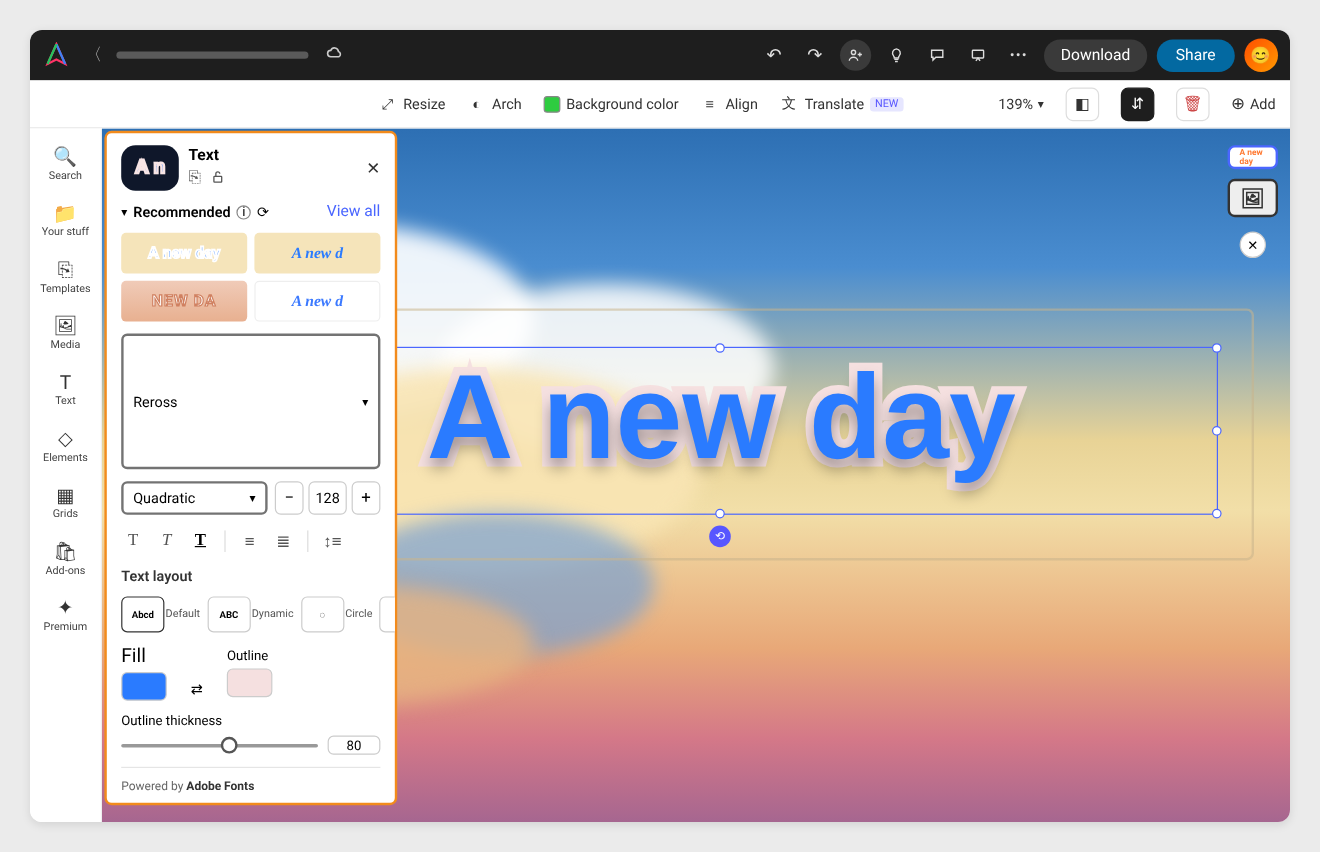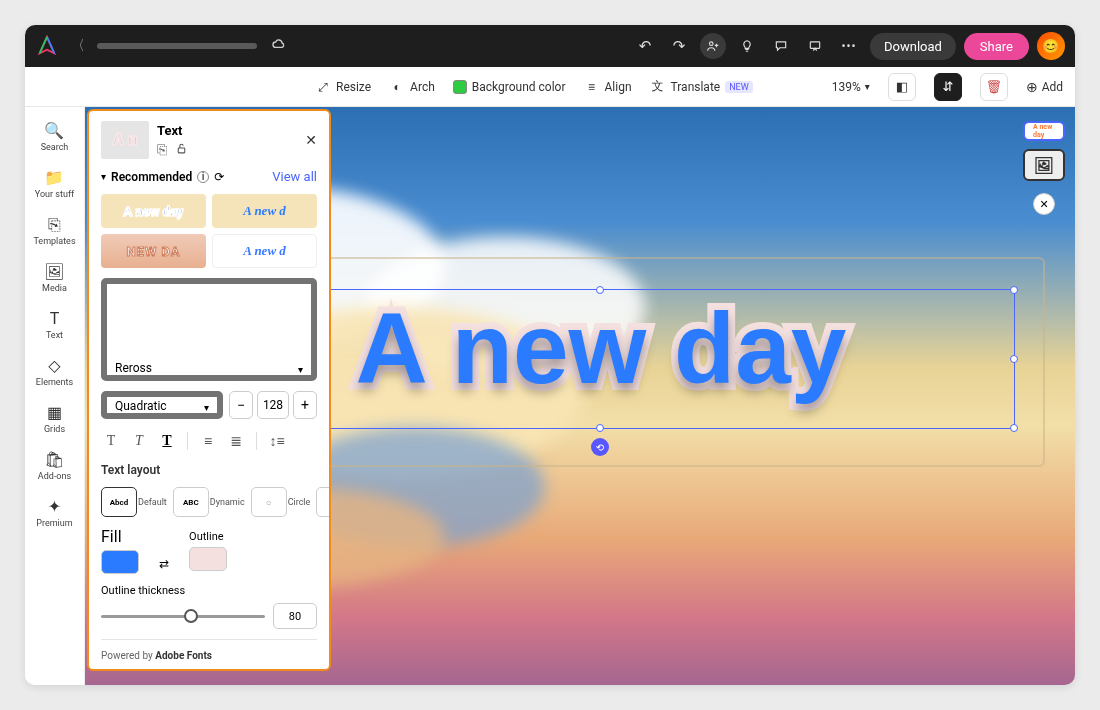--- a/index.html
+++ b/index.html
@@ -10,21 +10,21 @@
 .header { height: 42px; background: #1e1e1e; display: flex; align-items: center; padding: 0 10px; gap: 8px; color: #fff; }
 .logo { width: 24px; height: 24px; display:flex; align-items:center; justify-content:center;}
 .back { color:#aaa; cursor:pointer; font-size:14px; padding:0 4px;}
 .title-bar { flex: 0 0 160px; height: 6px; background:#5a5a5a; border-radius:3px;}
 .cloud { color:#ccc; margin-left:6px;}
 .hdr-spacer { flex:1; }
 .hdr-ico { width:26px;height:26px;display:flex;align-items:center;justify-content:center;border-radius:50%;cursor:pointer;color:#ddd; font-size:15px;}
 .hdr-ico.adduser { background:#3a3a3a;}
 .hdr-more{letter-spacing:1px;font-size:12px;}
 .btn-download { background:#3a3a3a; color:#fff; padding:6px 14px; border-radius:16px; font-size:13px; cursor:pointer;}
-.btn-share { background:#ec4899; color:#fff; padding:6px 16px; border-radius:16px; font-size:13px; cursor:pointer;}
+.btn-share { background:#0369a1; color:#fff; padding:6px 16px; border-radius:16px; font-size:13px; cursor:pointer;}
 .avatar { width:28px;height:28px;border-radius:50%;background:linear-gradient(135deg,#ff4d00,#ff9a00);display:flex;align-items:center;justify-content:center;font-size:14px;}
 
 
 .toolbar { height:40px; background:#fff; border-bottom:1px solid #e8e8e8; display:flex; align-items:center; padding:0 12px; gap:18px; font-size:12px; color:#333;}
 .tool-item{display:flex;align-items:center;gap:5px;cursor:pointer;}
 .tool-item .ico{width:16px;height:16px;display:flex;align-items:center;justify-content:center;}
 .bgcolor-sw{width:14px;height:14px;background:#2ecc40;border-radius:3px;border:1px solid #888;}
 .badge-new{background:#e6e6ff;color:#5856ff;font-size:9px;padding:1px 4px;border-radius:3px;}
 .tb-spacer{flex:1;}
 .zoom{display:flex;align-items:center;gap:4px;font-size:12px;}
@@ -36,36 +36,36 @@
 
 .body { flex:1; display:flex; overflow:hidden; position:relative;}
 .leftbar { width:60px; background:#fff; border-right:1px solid #eee; display:flex; flex-direction:column; align-items:center; padding-top:8px; gap:4px;}
 .leftbar .lb-item{display:flex;flex-direction:column;align-items:center;gap:2px;width:100%;padding:6px 0;cursor:pointer;}
 .leftbar .lb-item .ico{font-size:16px;color:#333;}
 .leftbar .lb-item .lbl{font-size:9px;color:#444;}
 
 
 .panel { position:absolute; left:62px; top:2px; width:244px; background:#fff; border:2px solid #f28b1c; border-radius:6px; padding:10px 12px 8px 12px; z-index:10; display:flex; flex-direction:column; gap:10px; height:calc(100% - 16px); overflow:hidden;}
 .panel-head{display:flex;align-items:center;gap:8px;}
-.panel-thumb{width:48px;height:38px;border-radius:2px;background:#e5e5e5;display:flex;align-items:center;justify-content:center;overflow:hidden;}
+.panel-thumb{width:48px;height:38px;border-radius:12px;background:#0f172a;display:flex;align-items:center;justify-content:center;overflow:hidden;}
 .panel-thumb span{font-family:Arial,sans-serif;font-weight:700;font-size:16px;color:#2a7bff;-webkit-text-stroke:2px #f8e5e5;}
 .panel-title{font-weight:700;font-size:13px;}
 .panel-close{margin-left:auto;font-size:14px;cursor:pointer;color:#333;}
 .panel-subicons{display:flex;gap:8px;font-size:13px;color:#555;margin-top:4px;}
 .rec-row{display:flex;align-items:center;gap:5px;font-size:12px;}
 .rec-row .viewall{margin-left:auto;color:#4a66ff;font-size:13px;cursor:pointer;}
 .rec-grid{display:grid;grid-template-columns:1fr 1fr;gap:6px;}
 .rec-cell{height:34px;border-radius:4px;display:flex;align-items:center;justify-content:center;font-weight:700;font-size:13px;overflow:hidden;}
 .rc1{background:#f5e4ba;color:#2a7bff;-webkit-text-stroke:1.5px #fff;}
 .rc2{background:#f5e4ba;color:#2a7bff;font-style:italic;font-family:cursive;}
 .rc3{background:linear-gradient(#f0cbb8,#e8b090);color:#fff;-webkit-text-stroke:1px #d08060;letter-spacing:1px;}
 .rc4{background:#fff;color:#3b79ff;font-style:italic;font-family:cursive;border:1px solid #eee;}
 
 .select-row{display:flex;gap:6px;}
-.sel{flex:1;height:28px;border:6px solid #737373;border-radius:5px;display:flex;align-items:flex-end;padding:0 8px;font-size:12px;justify-content:space-between;cursor:pointer;}
+.sel{flex:1;height:28px;border:2px solid #737373;border-radius:5px;display:flex;align-items:center;padding:0 8px;font-size:12px;justify-content:space-between;cursor:pointer;}
 .size-grp{display:flex;gap:4px;align-items:center;}
 .step{width:24px;height:28px;border:1px solid #ccc;border-radius:5px;display:flex;align-items:center;justify-content:center;cursor:pointer;font-size:14px;}
 .size-val{width:32px;height:28px;border:1px solid #ccc;border-radius:5px;display:flex;align-items:center;justify-content:center;font-size:12px;}
 
 .style-row{display:flex;align-items:center;gap:10px;padding:2px 0;border-top:0;}
 .sty-grp{display:flex;gap:8px;align-items:center;}
 .sty-ico{width:20px;height:20px;display:flex;align-items:center;justify-content:center;cursor:pointer;color:#555;font-size:14px;}
 .sty-ico.active{color:#000;font-weight:700;}
 .divider{width:1px;height:18px;background:#ddd;}
 
@@ -79,21 +79,21 @@
 .fill-row{display:flex;gap:20px;align-items:center;}
 .fill-col{display:flex;flex-direction:column;gap:4px;}
 .swatch{width:38px;height:24px;border-radius:5px;border:1px solid #ccc;cursor:pointer;}
 .swatch.blue{background:#2a7bff;}
 .swatch.pink{background:#f5e0e0;}
 .swap-ico{font-size:12px;cursor:pointer;align-self:flex-end;margin-bottom:3px;}
 
 .slider-row{display:flex;align-items:center;gap:8px;}
 .slider-track{flex:1;height:3px;background:#999;border-radius:2px;position:relative;}
 .slider-thumb{position:absolute;top:50%;width:14px;height:14px;background:#fff;border:2px solid #555;border-radius:50%;transform:translate(-50%,-50%);}
-.slider-val{width:44px;height:26px;border:1px solid #ccc;border-radius:5px;display:flex;align-items:center;justify-content:center;font-size:11px;}
+.slider-val{width:44px;height:16px;border:1px solid #ccc;border-radius:5px;display:flex;align-items:center;justify-content:center;font-size:11px;}
 .hr{height:1px;background:#e5e5e5;}
 .footer{font-size:10px;color:#666;margin-top:auto;}
 .footer b{color:#333;}
 
 
 .canvas { flex:1; margin-left:0; background:linear-gradient(180deg,#2d6fb3 0%,#4a8dd0 20%,#e8d396 45%,#f2dfa8 55%,#e8a878 75%,#d47888 88%,#a66690 100%); position:relative; overflow:hidden;}
 .cloud-blob{position:absolute;border-radius:50%;filter:blur(8px);}
 .cb1{width:320px;height:160px;background:rgba(255,255,255,0.9);top:80px;left:40px;}
 .cb2{width:280px;height:140px;background:rgba(255,255,255,0.85);top:130px;left:280px;}
 .cb3{width:380px;height:170px;background:rgba(248,228,180,0.9);top:200px;left:120px;}

